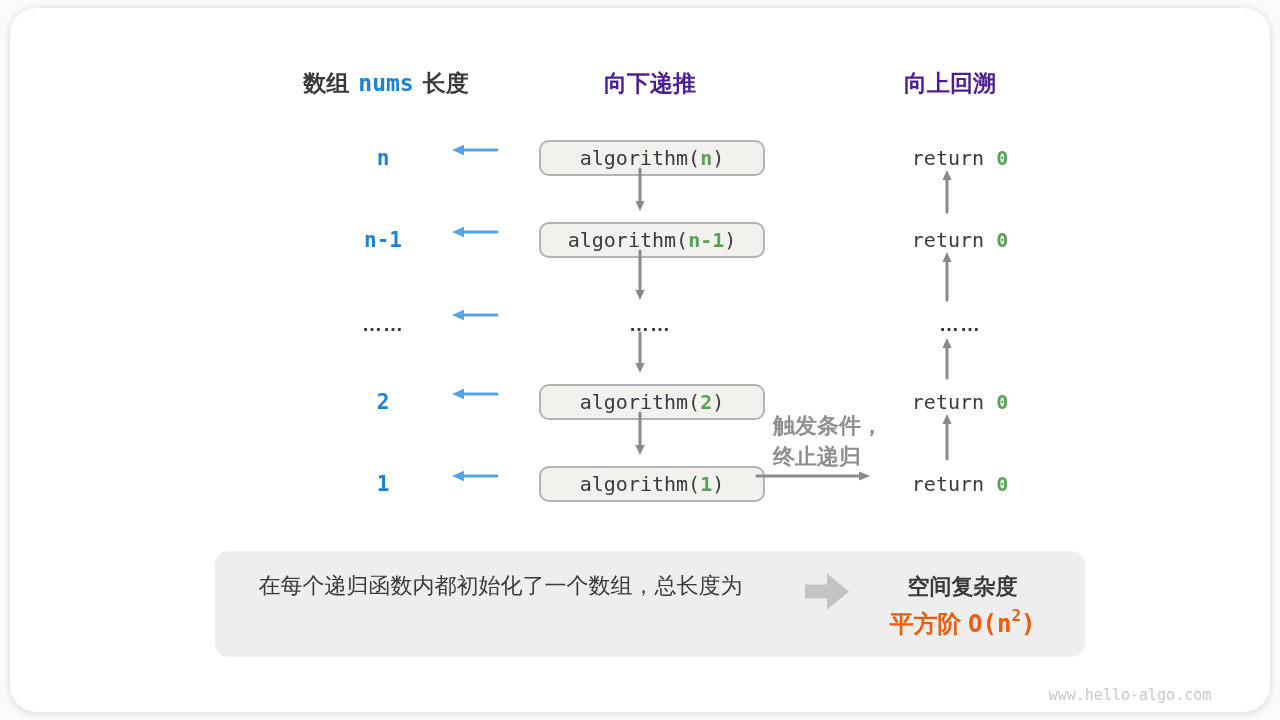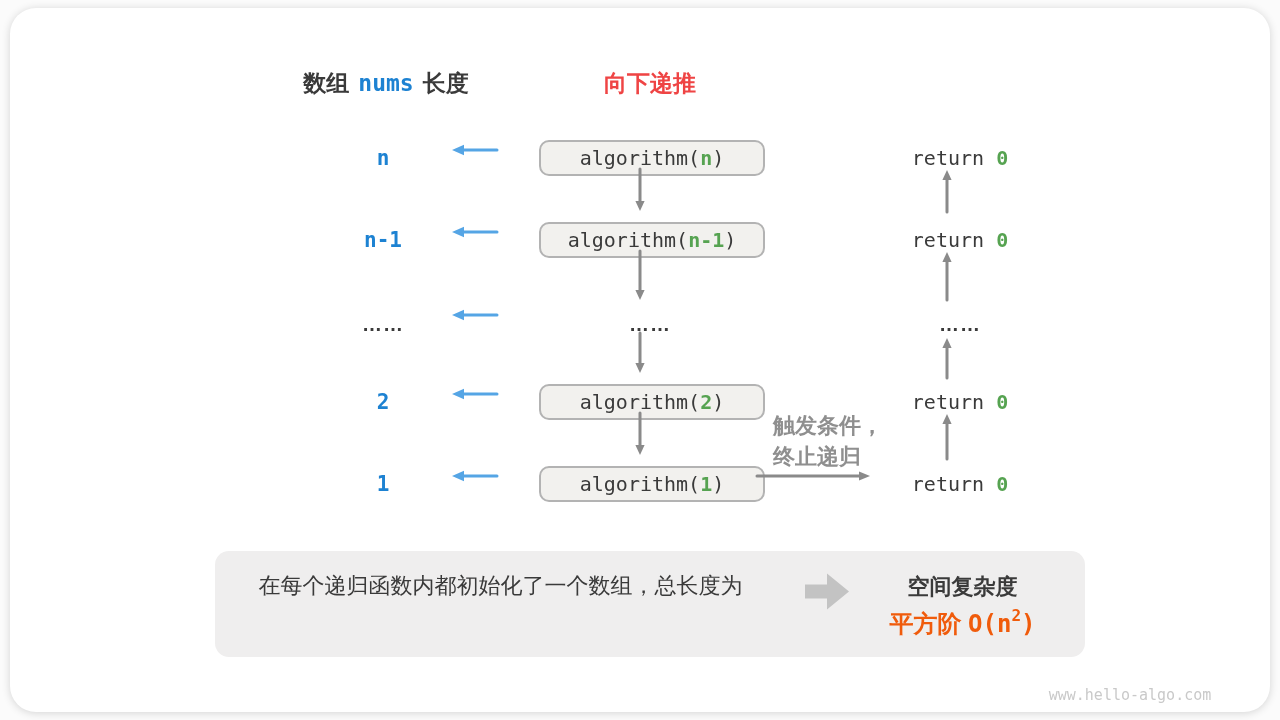--- a/index.html
+++ b/index.html
@@ -13,21 +13,21 @@
     background:#ffffff;border-radius:26px;
     box-shadow:0 1px 9px rgba(0,0,0,0.16);
   }
   .abs{position:absolute;}
   .mono{font-family:"DejaVu Sans Mono","Liberation Mono",monospace;}
   .pre{white-space:pre;}
   .dark{color:#3a3a3a;}
   .blue{color:#1d82d2;}
   .green{color:#56a351;font-weight:bold;}
   .center{text-align:center;}
-  .hdr{font-size:23px;font-weight:bold;color:#ef4444;}
+  .hdr{font-size:23px;font-weight:bold;color:#4c1d95;}
   .hdr-dark{font-size:23px;font-weight:bold;color:#3a3a3a;}
   .len-label{font-size:21px;font-weight:bold;color:#1d82d2;line-height:28px;}
   .dots-text{font-size:20px;font-weight:bold;color:#3a3a3a;line-height:28px;letter-spacing:1px;}
   .callbox{
     left:529px;width:222px;height:32px;
     background:#f2f1ee;border:2px solid #b3b3b3;border-radius:10px;
     display:flex;align-items:center;justify-content:center;
     font-size:20px;color:#3a3a3a;
   }
   .ret{left:885px;width:130px;font-size:20px;color:#3a3a3a;line-height:26px;}
@@ -45,20 +45,21 @@
   .watermark{left:998px;top:678px;width:244px;text-align:center;font-size:15px;color:#c9c9c9;}
   svg.overlay{position:absolute;left:0;top:0;pointer-events:none;}
 </style>
 </head>
 <body>
 
 <div class="card">
 
   <div class="abs center hdr-dark pre" style="left:266px;top:60px;width:220px;"><span>数组</span><span class="mono blue" style="margin:8px 9px;">nums</span><span>长度</span></div>
   <div class="abs center hdr" style="left:540px;top:60px;width:200px;">向下递推</div>
+  <div class="abs center hdr" style="left:840px;top:60px;width:200px;">向上回溯</div>
 
   <div class="abs center mono len-label" style="left:318px;top:136px;width:110px;">n</div>
   <div class="abs center mono len-label" style="left:318px;top:218px;width:110px;">n-1</div>
   <div class="abs center dots-text" style="left:318px;top:302px;width:110px;">……</div>
   <div class="abs center mono len-label" style="left:318px;top:380px;width:110px;">2</div>
   <div class="abs center mono len-label" style="left:318px;top:462px;width:110px;">1</div>
 
   <div class="abs callbox mono" style="top:132px;">
       <span>algorithm(</span>
       <span class="green">n</span>

